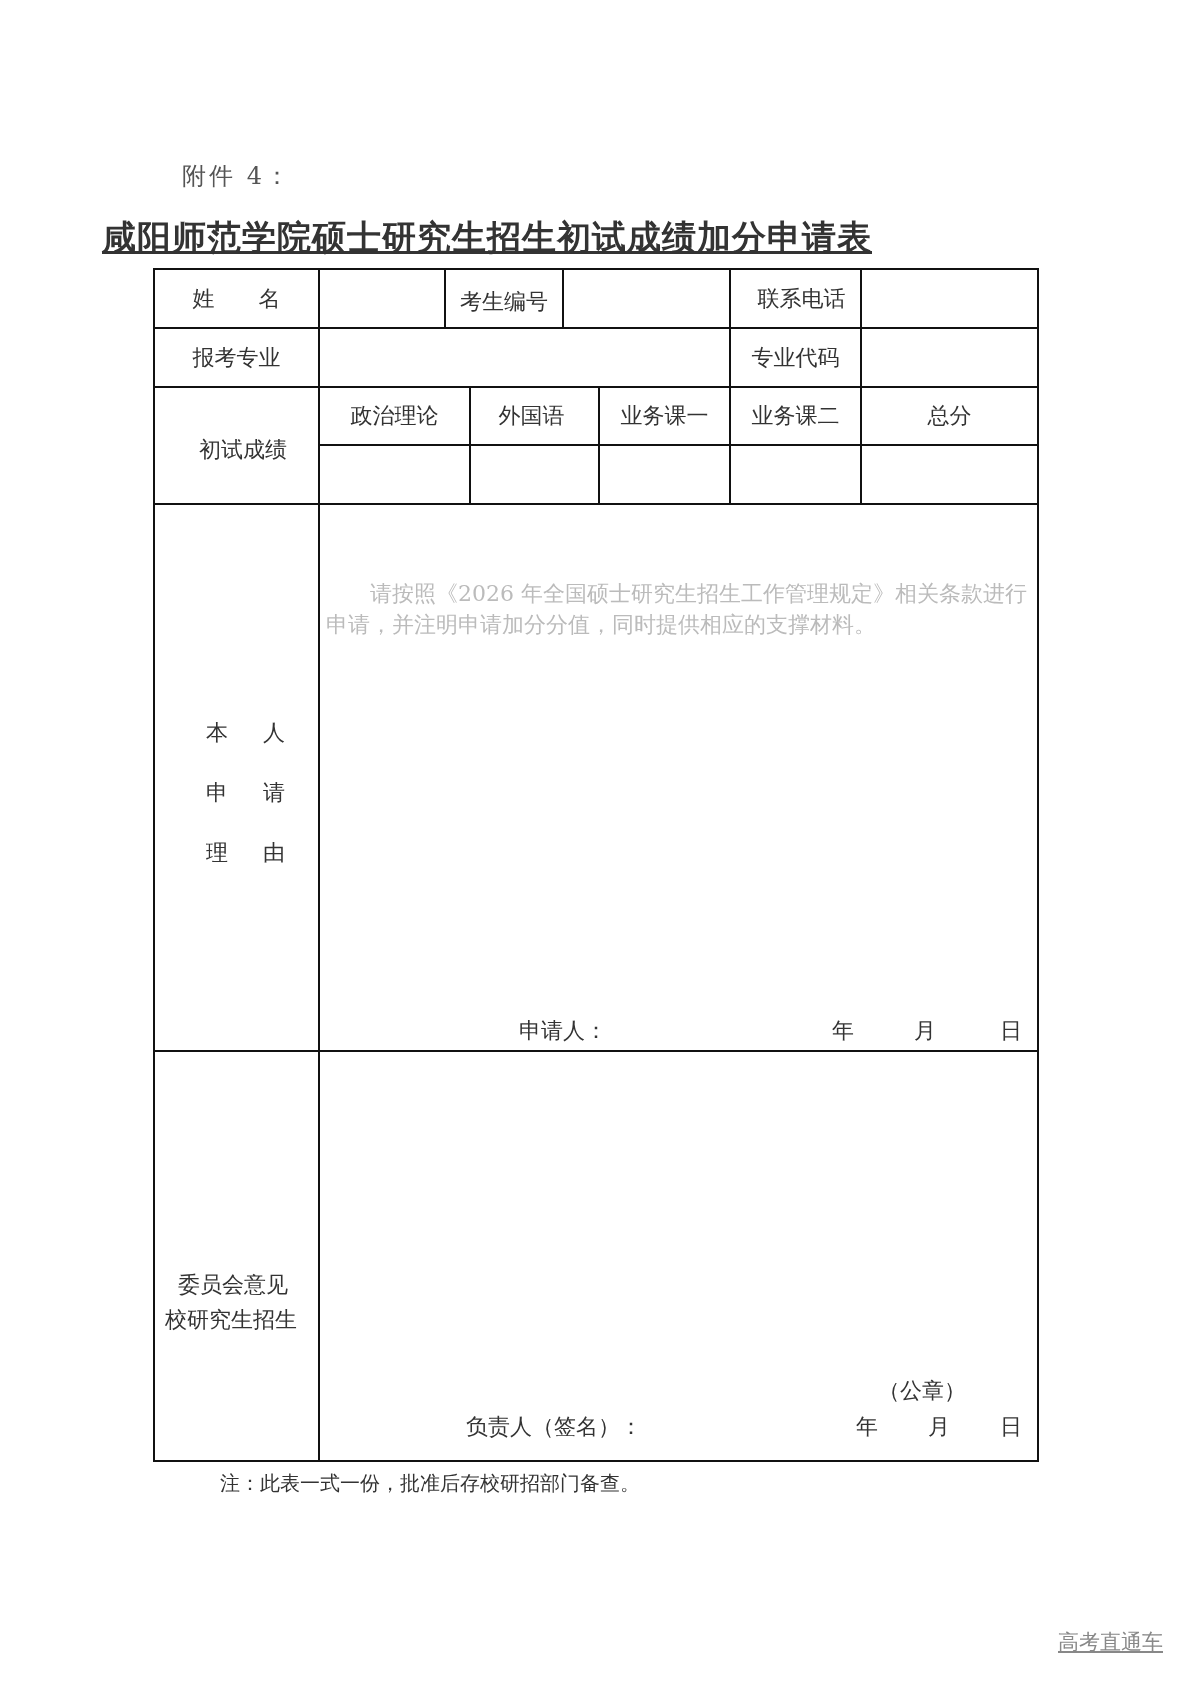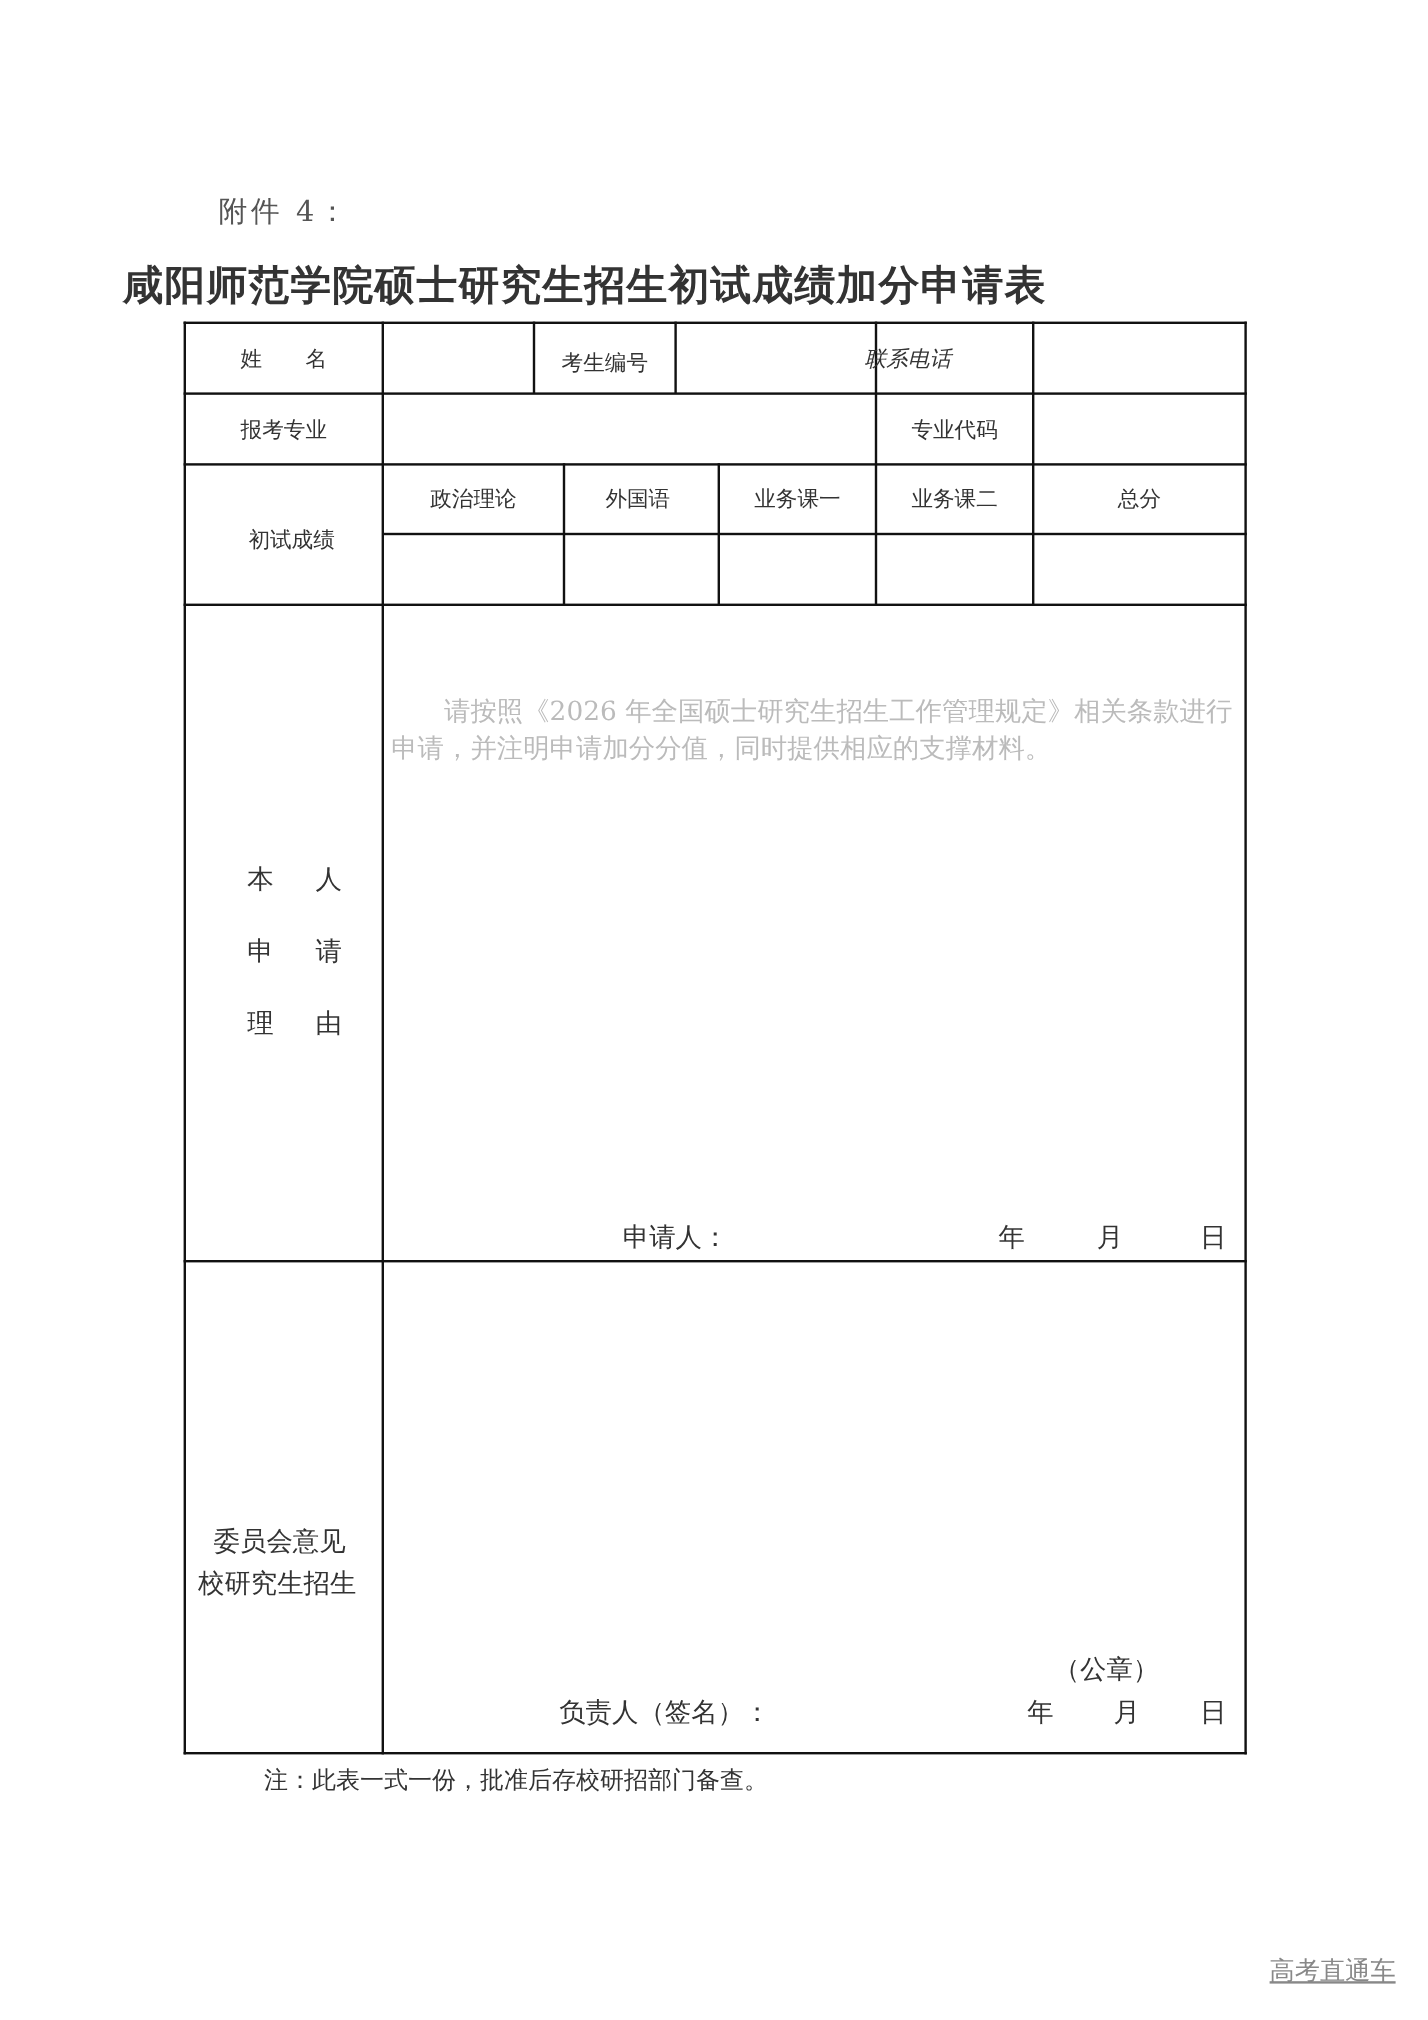--- a/index.html
+++ b/index.html
@@ -1,24 +1,24 @@
 <!DOCTYPE html>
 <html><head>
 <meta charset="utf-8">
 <style>
   html,body{margin:0;padding:0;background:#fff;}
   body{width:1190px;height:1683px;position:relative;overflow:hidden;
        font-family:"DejaVu Serif","Liberation Serif",serif;color:#222;}
   .abs{position:absolute;}
   .attachment{left:182px;top:160px;font-size:24px;color:#555;letter-spacing:3px;}
   .title{left:0;width:974px;top:215px;text-align:center;font-family:"DejaVu Sans","Liberation Sans",sans-serif;
-         font-weight:bold;font-size:34px;color:#333;letter-spacing:1px;}
+         font-weight:bold;font-size:34px;color:#333;letter-spacing:1px;text-decoration:underline;}
   .hl{position:absolute;height:2px;background:#111;}
   .vl{position:absolute;width:2px;background:#111;}
-  .cell{position:absolute;display:flex;align-items:center;justify-content:center;font-size:18px;color:#333;}
+  .cell{position:absolute;display:flex;align-items:center;justify-content:center;font-size:22px;color:#333;}
   .field{position:absolute;}
   .hint{position:absolute;left:326px;top:578px;width:710px;font-size:22px;color:#bbb;line-height:31px;}
   .vert{position:absolute;font-size:22px;color:#333;letter-spacing:14px;}
   .sig{position:absolute;font-size:22px;color:#333;}
   .note{left:220px;top:1470px;font-size:20px;color:#333;}
   .watermark{left:1058px;top:1628px;font-size:21px;color:#888;font-family:"DejaVu Sans","Liberation Sans",sans-serif;text-decoration:underline;}
 </style>
 </head>
 <body>
 
@@ -42,21 +42,21 @@
   <div class="vl" style="left:729px;top:268px;height:236px;"></div>
   <div class="vl" style="left:860px;top:268px;height:236px;"></div>
   <div class="vl" style="left:469px;top:386px;height:118px;"></div>
   <div class="vl" style="left:598px;top:386px;height:118px;"></div>
 </div>
 
 <div class="cell" style="left:155px;top:270px;width:163px;height:57px;">姓　　名</div>
 <div class="field" style="left:320px;top:270px;width:124px;height:57px;"></div>
 <div class="cell" style="left:446px;top:270px;width:116px;height:64px;">考生编号</div>
 <div class="field" style="left:564px;top:270px;width:165px;height:57px;"></div>
-<div class="cell" style="left:692px;top:270px;width:129px;height:57px;font-style:italic;">联系电话</div>
+<div class="cell" style="left:737px;top:270px;width:129px;height:57px;">联系电话</div>
 <div class="field" style="left:862px;top:270px;width:175px;height:57px;"></div>
 
 <div class="cell" style="left:155px;top:329px;width:163px;height:57px;">报考专业</div>
 <div class="field" style="left:320px;top:329px;width:409px;height:57px;"></div>
 <div class="cell" style="left:731px;top:329px;width:129px;height:57px;">专业代码</div>
 <div class="field" style="left:862px;top:329px;width:175px;height:57px;"></div>
 
 <div class="cell" style="left:155px;top:388px;width:176px;height:115px;padding-top:8px;box-sizing:border-box;">初试成绩</div>
 <div class="cell" style="left:320px;top:388px;width:149px;height:56px;">政治理论</div>
 <div class="cell" style="left:471px;top:388px;width:121px;height:56px;">外国语</div>

